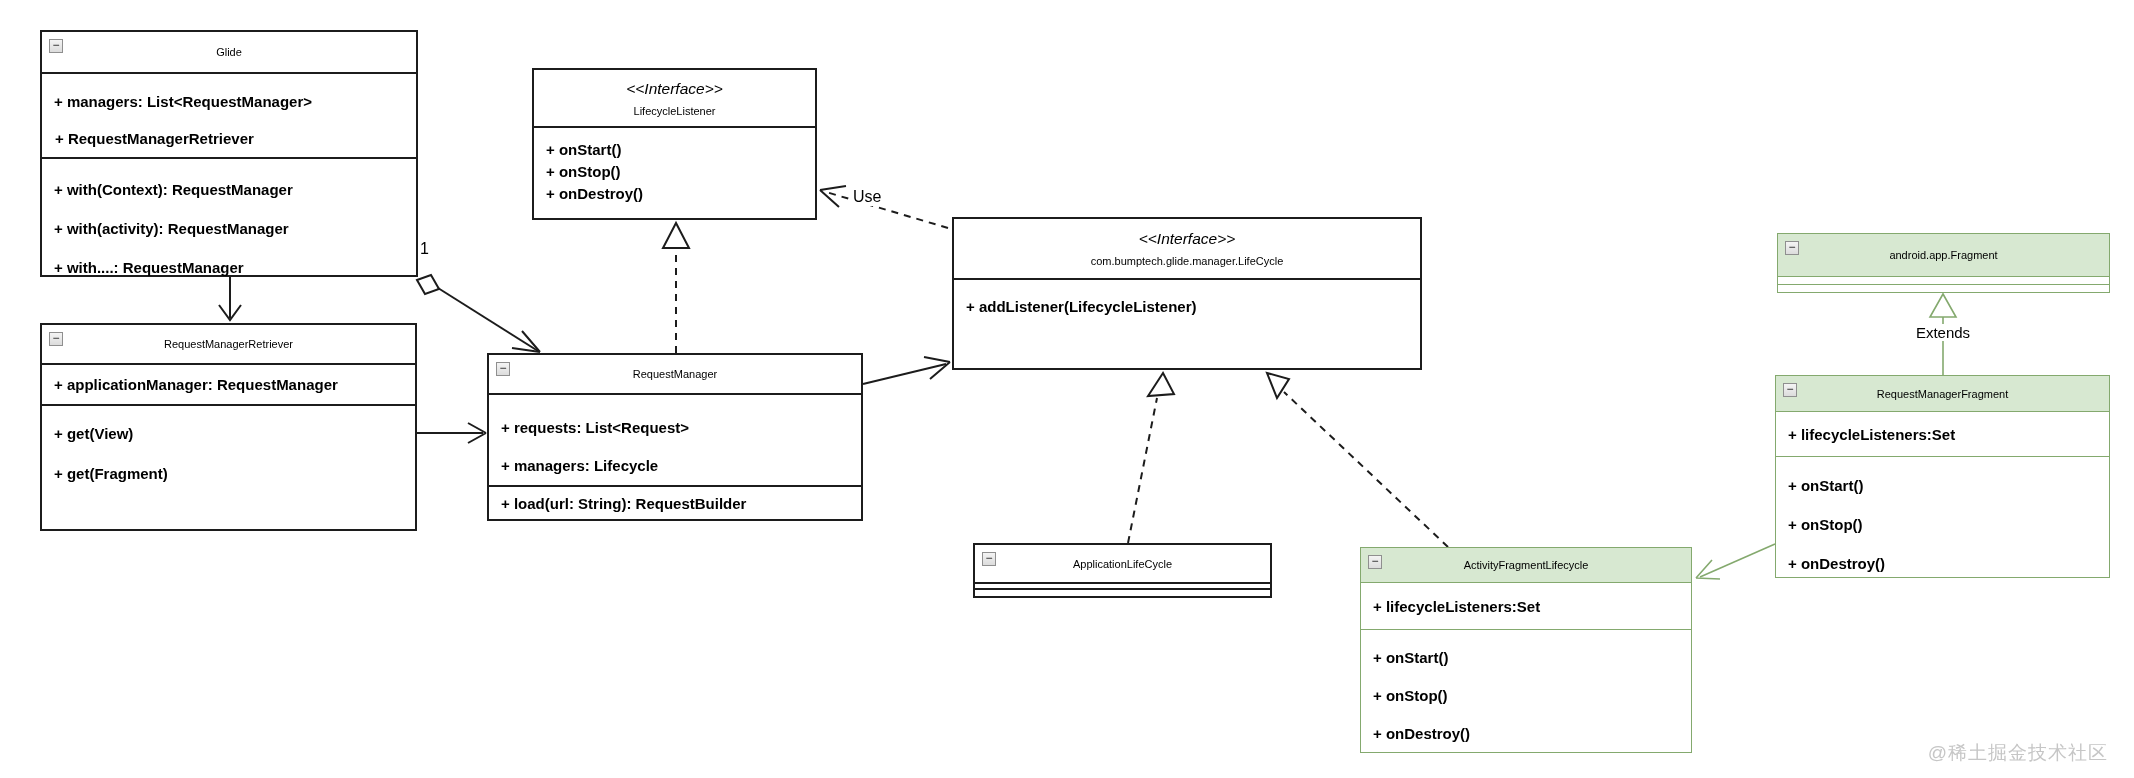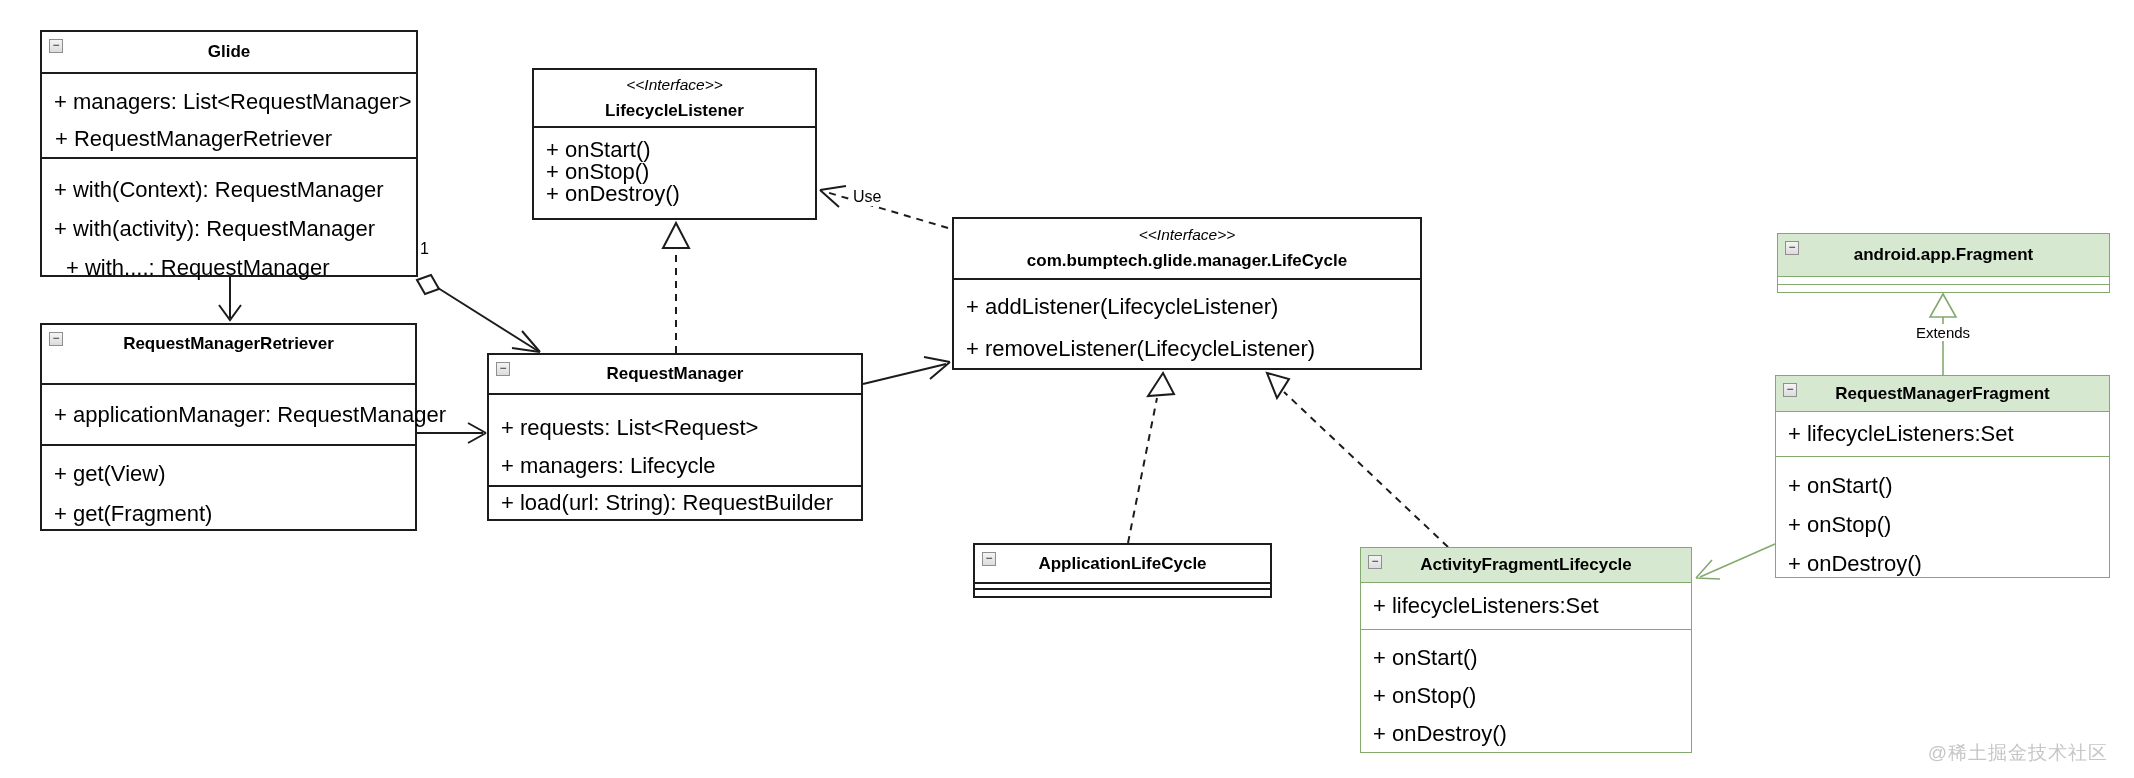--- a/index.html
+++ b/index.html
@@ -19,31 +19,31 @@
   .edge-black{stroke:var(--box-border);stroke-width:2;fill:none;}
   .edge-black-fill{stroke:var(--box-border);stroke-width:2;fill:#fff;}
   .edge-green{stroke:var(--green-border);stroke-width:1.6;fill:none;}
   .edge-green-fill{stroke:var(--green-border);stroke-width:1.6;fill:#fff;}
   .dashed{stroke-dasharray:7 6;}
 
   .uml-box{position:absolute;z-index:2;background:#fff;border:2px solid var(--box-border);display:flex;flex-direction:column;}
   .uml-box.green{border:1.5px solid var(--green-border);}
   .title-bar{position:relative;display:flex;align-items:center;justify-content:center;flex:0 0 auto;}
   .green .title-bar{background:var(--green-fill);}
-  .title{font-weight:bold;font-size:17px;}
+  .title{font-weight:normal;font-size:11px;}
   .collapse{
     position:absolute;left:7px;top:7px;width:14px;height:14px;
     background:linear-gradient(#f4f4f4,#dcdcdc);border:1px solid #8f8f8f;
     font-size:12px;line-height:11px;text-align:center;color:#222;cursor:pointer;
   }
   .compartment{border-top:2px solid var(--box-border);flex:1 1 auto;}
   .green .compartment{border-top:1.5px solid var(--green-border);}
   .interface-head{display:flex;flex-direction:column;align-items:center;justify-content:center;gap:7px;}
   .stereotype{font-style:italic;font-size:15.5px;}
-  .member{font-size:22px;padding-left:12px;white-space:nowrap;}
+  .member{font-size:15px;padding-left:12px;white-space:nowrap;font-weight:bold;}
   .thin-comp{flex:0 0 auto;border-top:2px solid var(--box-border);}
   .green .thin-comp{border-top:1.5px solid var(--green-border);}
 
   .edge-label{position:absolute;z-index:3;background:#fff;font-size:16px;padding:0 3px;text-align:center;}
   .mult-label{position:absolute;z-index:3;font-size:16px;}
   .watermark{position:absolute;right:26px;bottom:12px;z-index:3;font-size:19px;color:var(--watermark);letter-spacing:1px;}
 </style>
 </head>
 <body>
 
@@ -108,30 +108,30 @@
       <span class="collapse">−</span>
       <span class="title">Glide</span>
     </div>
     <div class="compartment" style="flex:0 0 auto;padding-top:9px;">
       <div class="member" style="line-height:37px;">+ managers: List&lt;RequestManager&gt;</div>
       <div class="member" style="line-height:37px;padding-left:13px;">+ RequestManagerRetriever</div>
     </div>
     <div class="compartment" style="padding-top:11px;">
       <div class="member" style="line-height:39px;">+ with(Context): RequestManager</div>
       <div class="member" style="line-height:39px;">+ with(activity): RequestManager</div>
-      <div class="member" style="line-height:39px;margin-left:12px;">+ with....: RequestManager</div>
+      <div class="member" style="line-height:39px;">+ with....: RequestManager</div>
     </div>
   </div>
 
   <div class="uml-box" style="left:40px;top:323px;width:377px;height:208px;">
     <div class="title-bar" style="height:38px;">
       <span class="collapse">−</span>
       <span class="title">RequestManagerRetriever</span>
     </div>
-    <div class="compartment" style="flex:0 0 auto;height:61px;display:flex;align-items:center;margin-top:20px;">
+    <div class="compartment" style="flex:0 0 auto;height:41px;display:flex;align-items:center;">
       <div class="member">+ applicationManager: RequestManager</div>
     </div>
     <div class="compartment" style="padding-top:8px;">
       <div class="member" style="line-height:40px;">+ get(View)</div>
       <div class="member" style="line-height:40px;">+ get(Fragment)</div>
     </div>
   </div>
 
   <div class="uml-box" style="left:532px;top:68px;width:285px;height:152px;">
     <div class="title-bar interface-head" style="height:56px;">
@@ -159,21 +159,20 @@
     </div>
   </div>
 
   <div class="uml-box" style="left:952px;top:217px;width:470px;height:153px;">
     <div class="title-bar interface-head" style="height:59px;">
       <span class="stereotype">&lt;&lt;Interface&gt;&gt;</span>
       <span class="title">com.bumptech.glide.manager.LifeCycle</span>
     </div>
     <div class="compartment" style="padding-top:6px;">
       <div class="member" style="line-height:42px;">+ addListener(LifecycleListener)</div>
-      <div class="member" style="line-height:42px;">+ removeListener(LifecycleListener)</div>
     </div>
   </div>
 
   <div class="uml-box green" style="left:1777px;top:233px;width:333px;height:60px;">
     <div class="title-bar" style="height:42px;">
       <span class="collapse">−</span>
       <span class="title">android.app.Fragment</span>
     </div>
     <div class="thin-comp" style="height:8px;"></div>
     <div class="thin-comp" style="flex:1;"></div>

